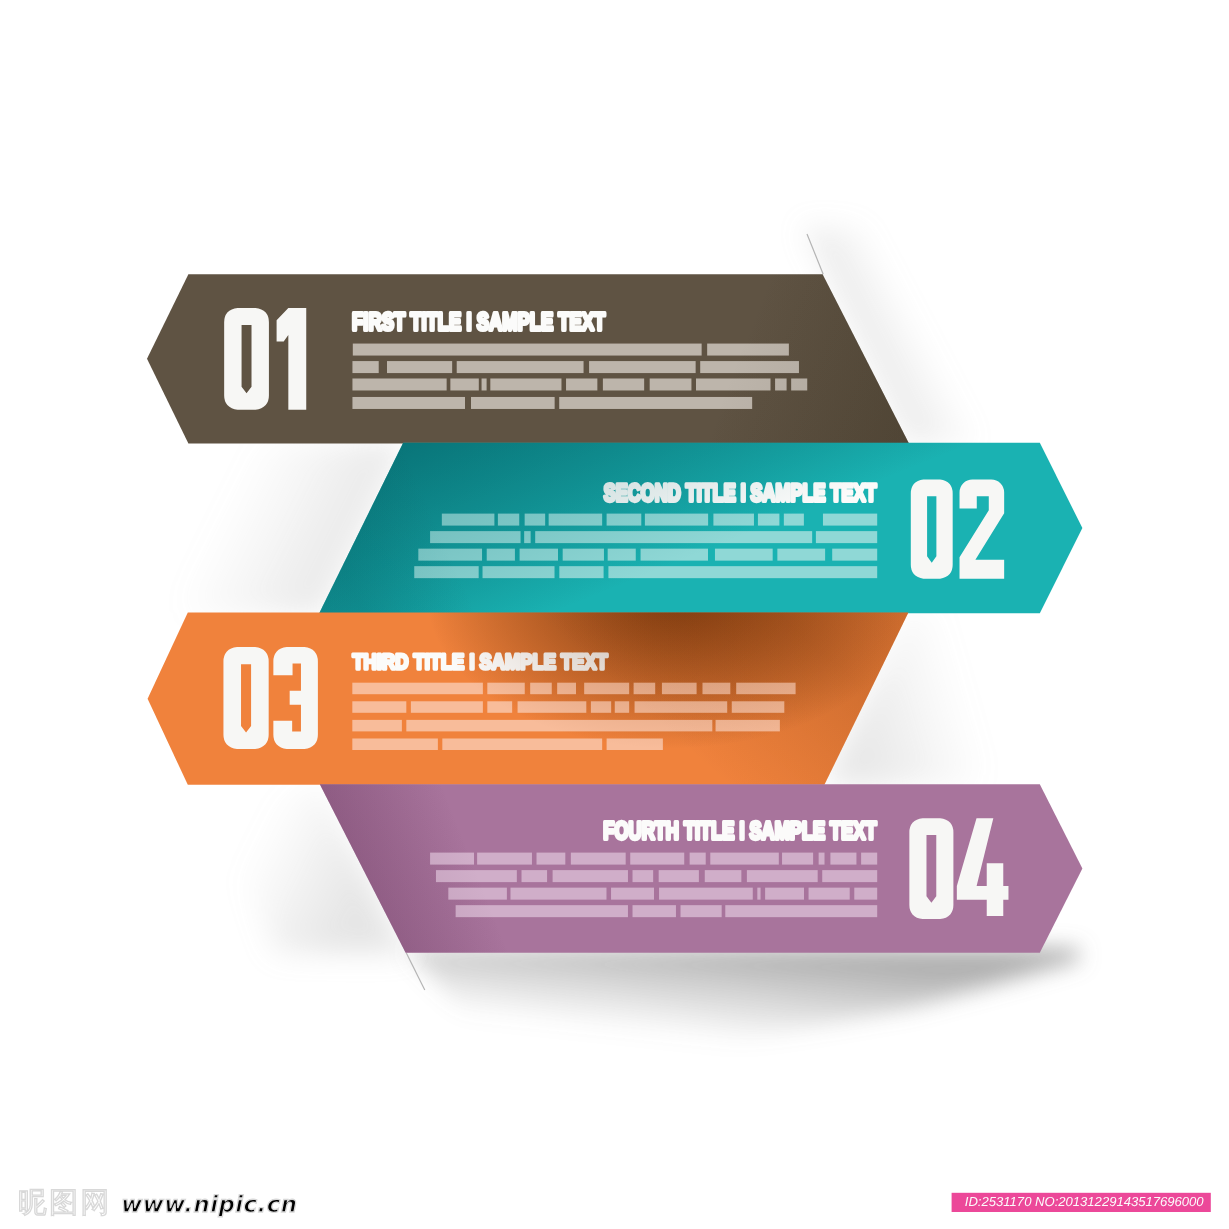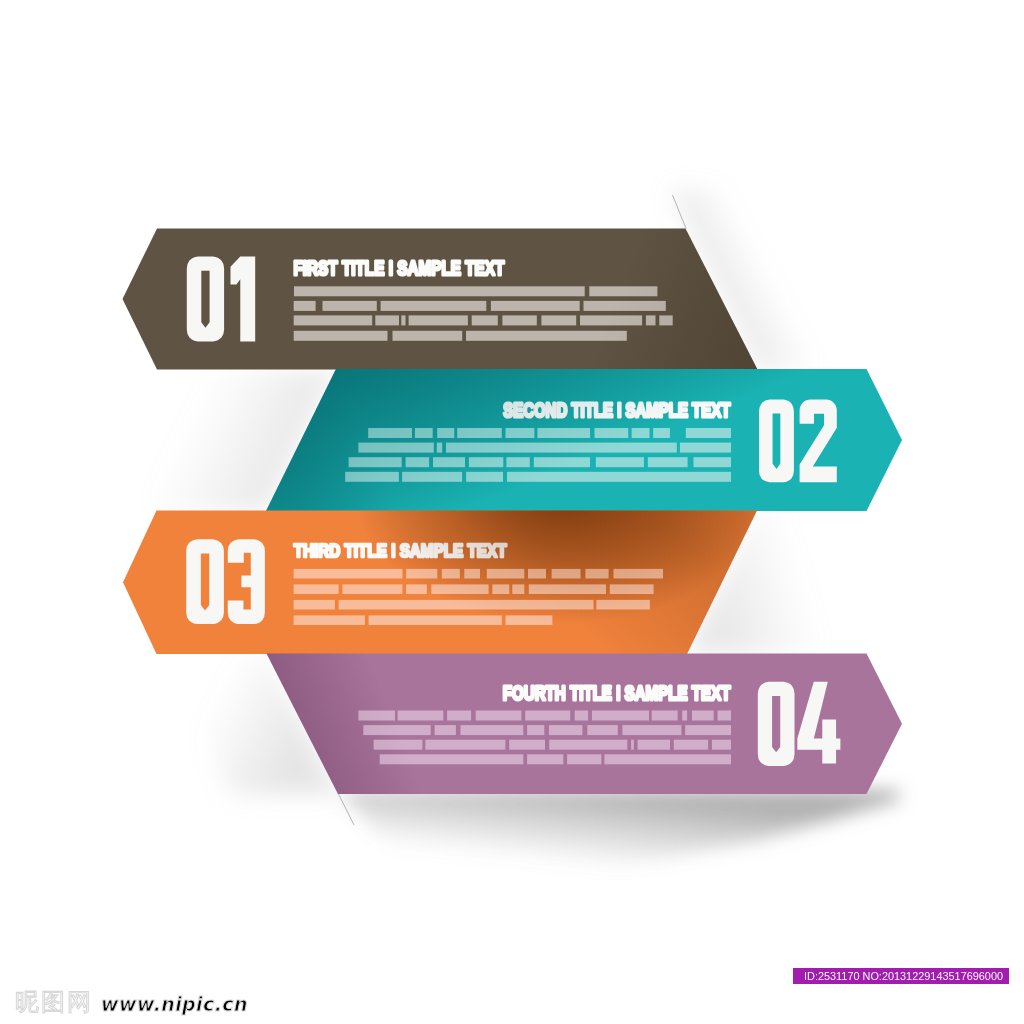--- a/index.html
+++ b/index.html
@@ -7,23 +7,23 @@
   body{width:1024px;height:1024px;overflow:hidden;font-family:"Liberation Sans",sans-serif;}
   #stage{position:relative;width:936px;height:1024px;background:#ffffff;}
   #art{position:absolute;left:0;top:0;width:1024px;height:1024px;}
   .btitle{font-family:"Liberation Sans",sans-serif;font-weight:bold;fill:#fbfbfa;}
   #wm-logo{position:absolute;left:15px;top:991px;font-size:24px;font-weight:normal;color:#ffffff;
     -webkit-text-stroke:1.1px #d8d8d8;letter-spacing:2px;font-family:"DejaVu Sans",sans-serif;
     line-height:22px;}
   #wm-site{position:absolute;left:101px;top:996px;font-size:19px;font-style:italic;font-weight:bold;
     color:#000000;-webkit-text-stroke:1.1px #d8d8d8;font-family:"DejaVu Sans",sans-serif;
     line-height:17px;letter-spacing:0.4px;}
-  #wm-id{position:absolute;left:793px;top:968px;width:216px;height:16px;background:#a21caf;
+  #wm-id{position:absolute;left:793px;top:994px;width:216px;height:16px;background:#ec4899;
     color:#fcfcfc;font-size:10.9px;line-height:16px;text-indent:11px;
-    font-family:"Liberation Sans",sans-serif;white-space:nowrap;}
+    font-family:"Liberation Sans",sans-serif;white-space:nowrap;font-style:italic;}
 </style>
 </head>
 <body>
 
 <div id="stage">
   <svg id="art" viewBox="0 0 1024 1024" xmlns="http://www.w3.org/2000/svg">
       <defs>
         <filter id="softblur" x="-30%" y="-30%" width="160%" height="160%">
           <feGaussianBlur stdDeviation="11"></feGaussianBlur>
         </filter>

